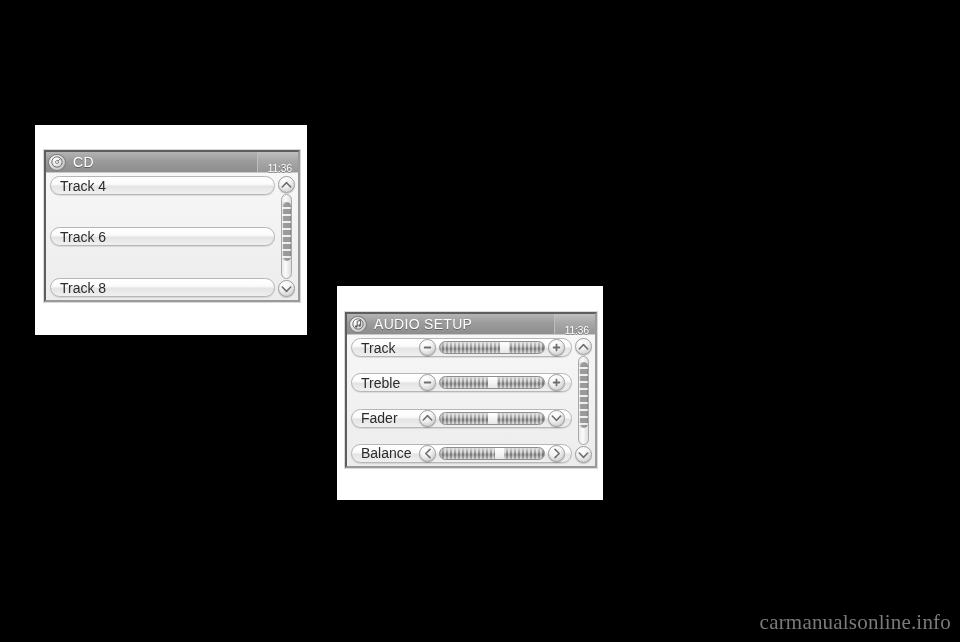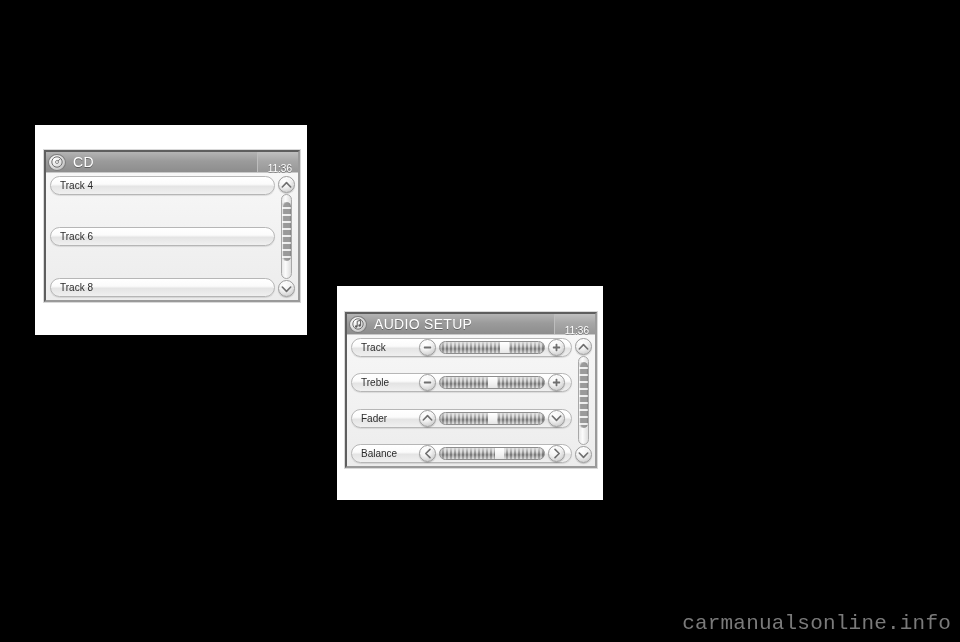--- a/index.html
+++ b/index.html
@@ -105,21 +105,21 @@
     height: 19px;
     border-radius: 10px;
     border: 1px solid #b6b6b6;
     background: linear-gradient(to bottom, #ffffff 0%, #fbfbfb 42%, #e4e4e4 55%, #f0f0f0 100%);
     box-shadow: inset 0 1px 0 #ffffff, 0 1px 1px rgba(0,0,0,0.10);
     display: flex;
     align-items: center;
     padding: 0 6px 0 9px;
   }
   .pill-label {
-    font-size: 10px;
+    font-size: 14px;
     color: #2b2b2b;
     white-space: nowrap;
     flex: 0 0 auto;
   }
   #device-audio .pill-label { width: 58px; }
 
   
   .rbtn {
     width: 17px; height: 17px;
     flex: 0 0 17px;
@@ -207,21 +207,21 @@
   #audio-sb-thumb { top: 6%;  height: 76%; }
 
   
   #watermark {
     position: absolute;
     right: 9px;
     bottom: 7px;
     font-size: 21px;
     color: #7a7a7a;
     letter-spacing: 0.2px;
-    font-family: Liberation Mono, monospace;
+    font-family: Liberation Serif, serif;
     white-space: nowrap;
   }
 </style>
 </head>
 <body>
 
 <div id="page">
 
   <div class="plate" id="plate-cd"></div>
 

